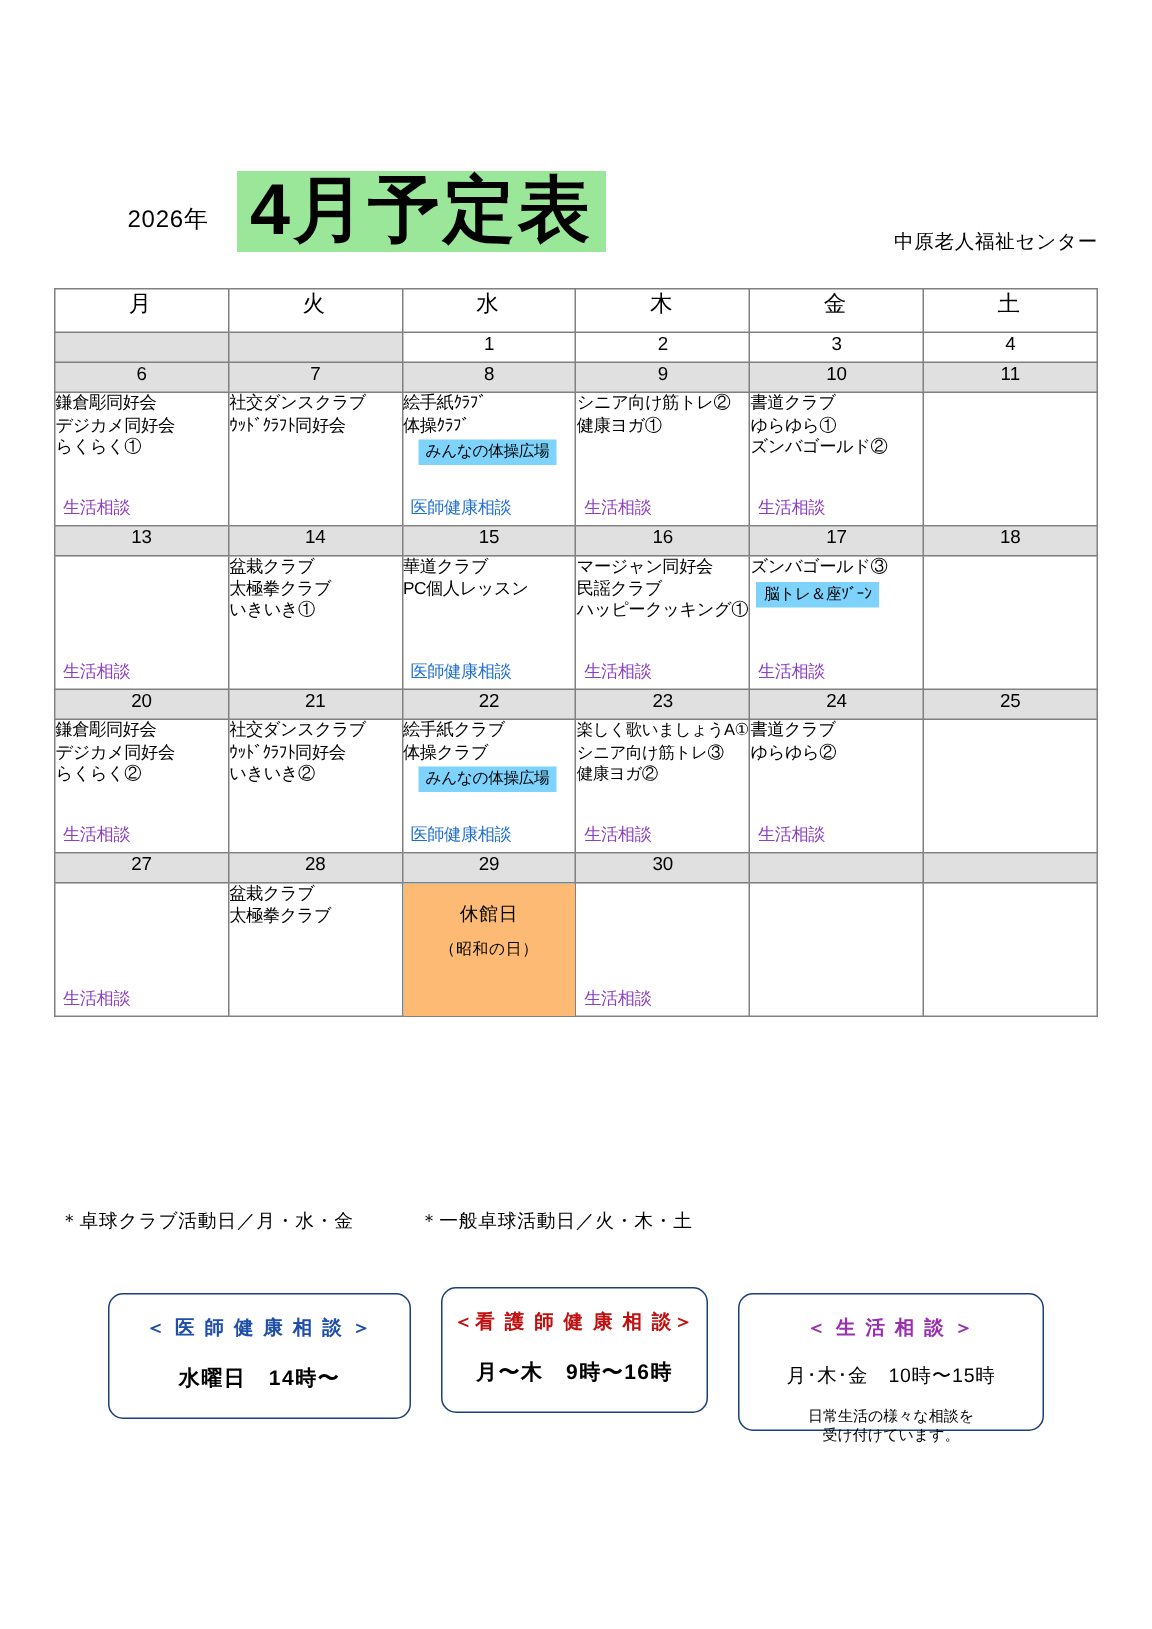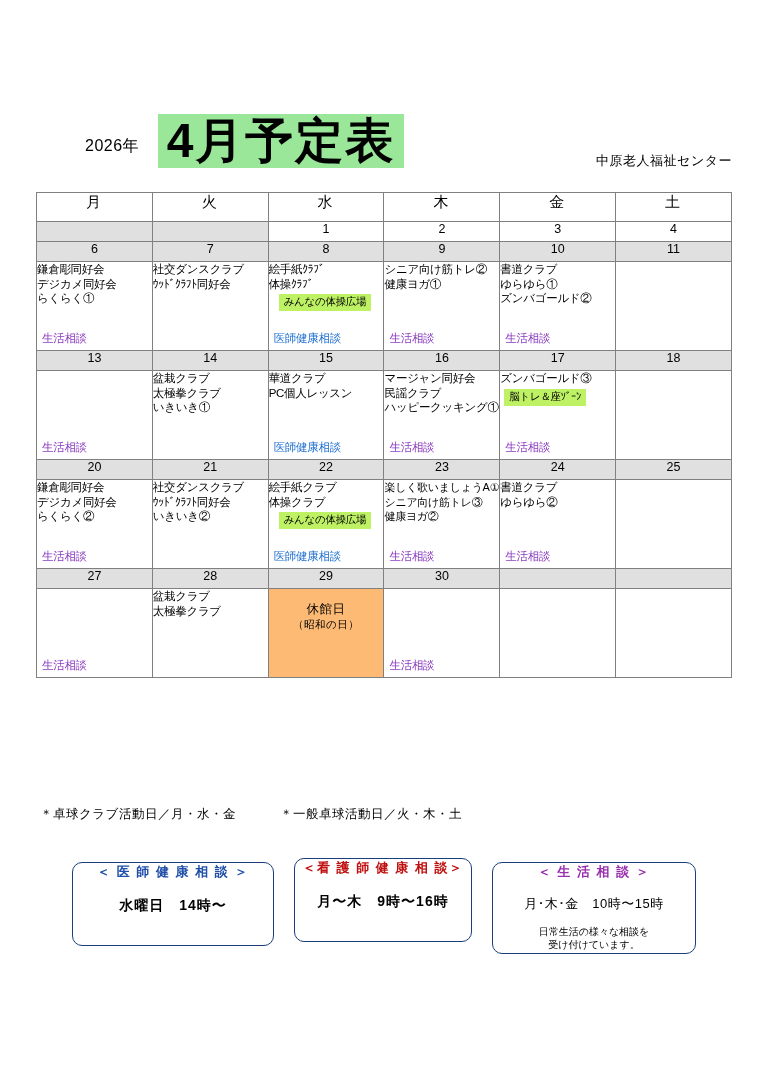--- a/index.html
+++ b/index.html
@@ -125,39 +125,39 @@
     left: 5px;
     bottom: 4px;
     font-size: 11.5px;
     letter-spacing: -0.3px;
     white-space: nowrap;
   }
   .consult.blue { color: #1f6fd0; }
   .consult.purple { color: #8c3fc0; }
   .pinkbox {
     display: inline-block;
-    background: #bef264;
+    background: #7dd3fc;
     color: #000;
     font-size: 10.5px;
     padding: 1px 5px 2px 5px;
     margin: 2px 0 0 10px;
     letter-spacing: -0.3px;
     white-space: nowrap;
   }
   .pinkbox.narrow { margin-left: 4px; }
   .closed-title {
     text-align: center;
     font-size: 12.5px;
     margin-top: 12px;
     letter-spacing: 0.5px;
   }
   .closed-sub {
     text-align: center;
     font-size: 10.5px;
-    margin-top: 0;
+    margin-top: 8px;
     letter-spacing: 0.5px;
   }
 
   
   .footnotes {
     position: absolute;
     left: 40px;
     top: 806px;
     width: 692px;
     font-size: 12.5px;
@@ -182,20 +182,21 @@
   }
   #box-doctor { left: 0px;   top: 4px; width: 202px; height: 84px; }
   #box-nurse  { left: 222px; top: 0; width: 178px; height: 84px; }
   #box-life   { left: 420px; top: 4px; width: 204px; height: 92px; }
 
   .box-title {
     text-align: center;
     font-size: 13px;
     font-weight: bold;
     letter-spacing: 1.5px;
+    margin-top: 13px;
   }
   .box-title.blue { color: #1f4fa8; }
   .box-title.red  { color: #c01010; }
   .box-title.purple { color: #9a2fb0; }
   .box-line {
     text-align: center;
     font-size: 14px;
     margin-top: 16px;
     letter-spacing: 1px;
     font-weight: bold;

